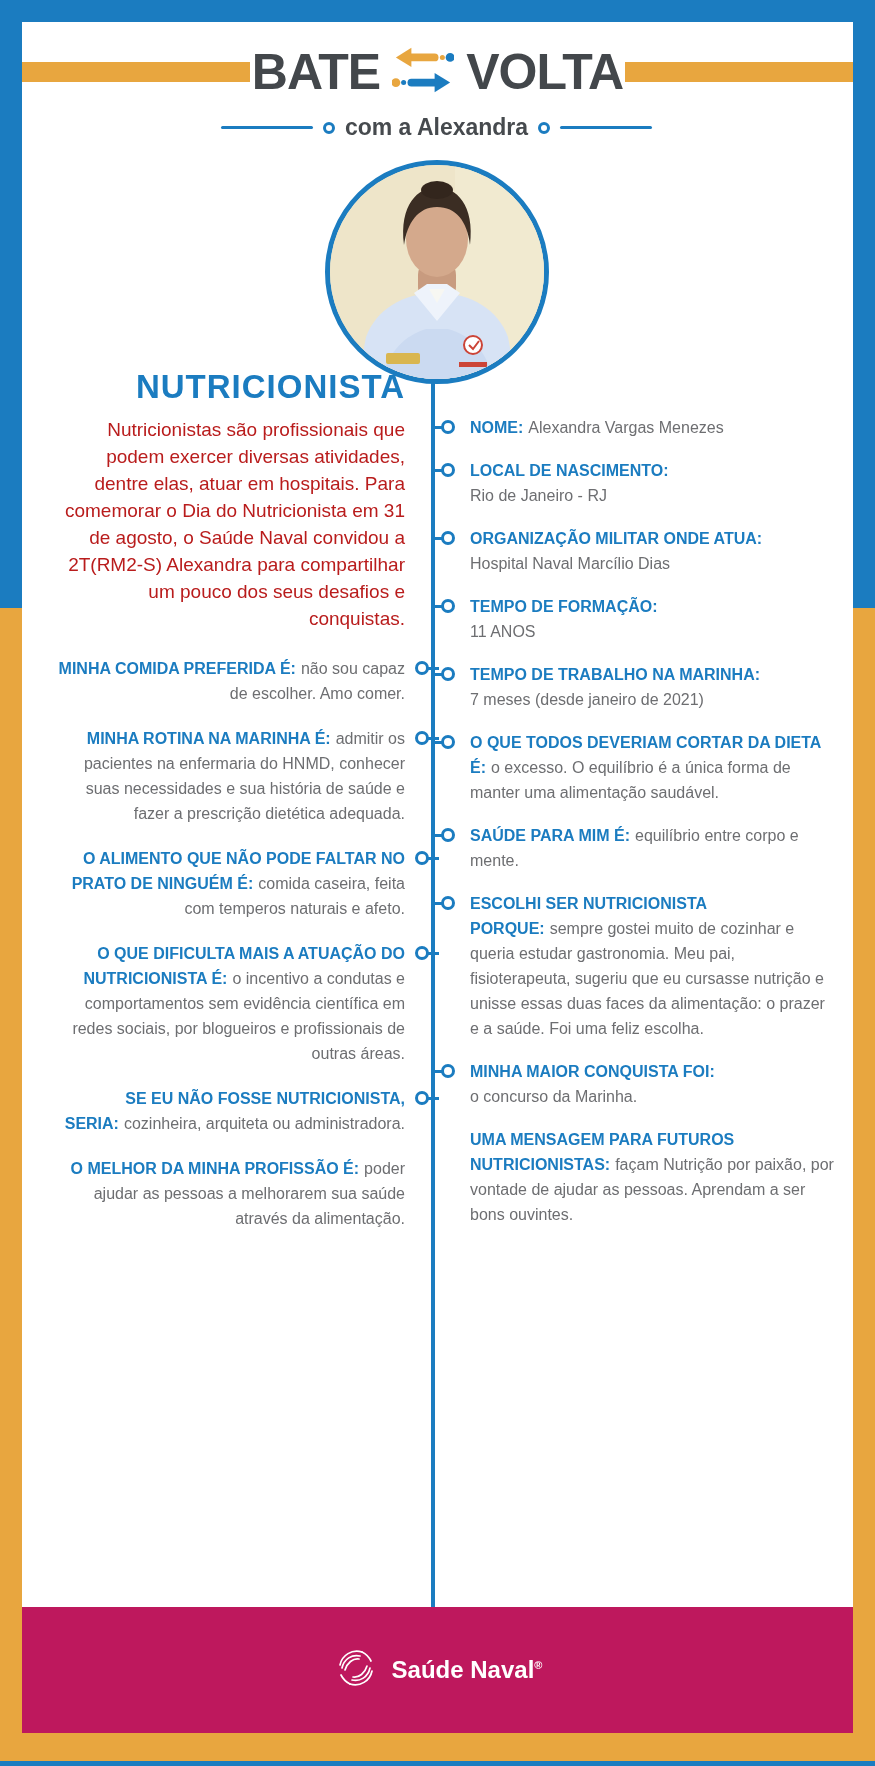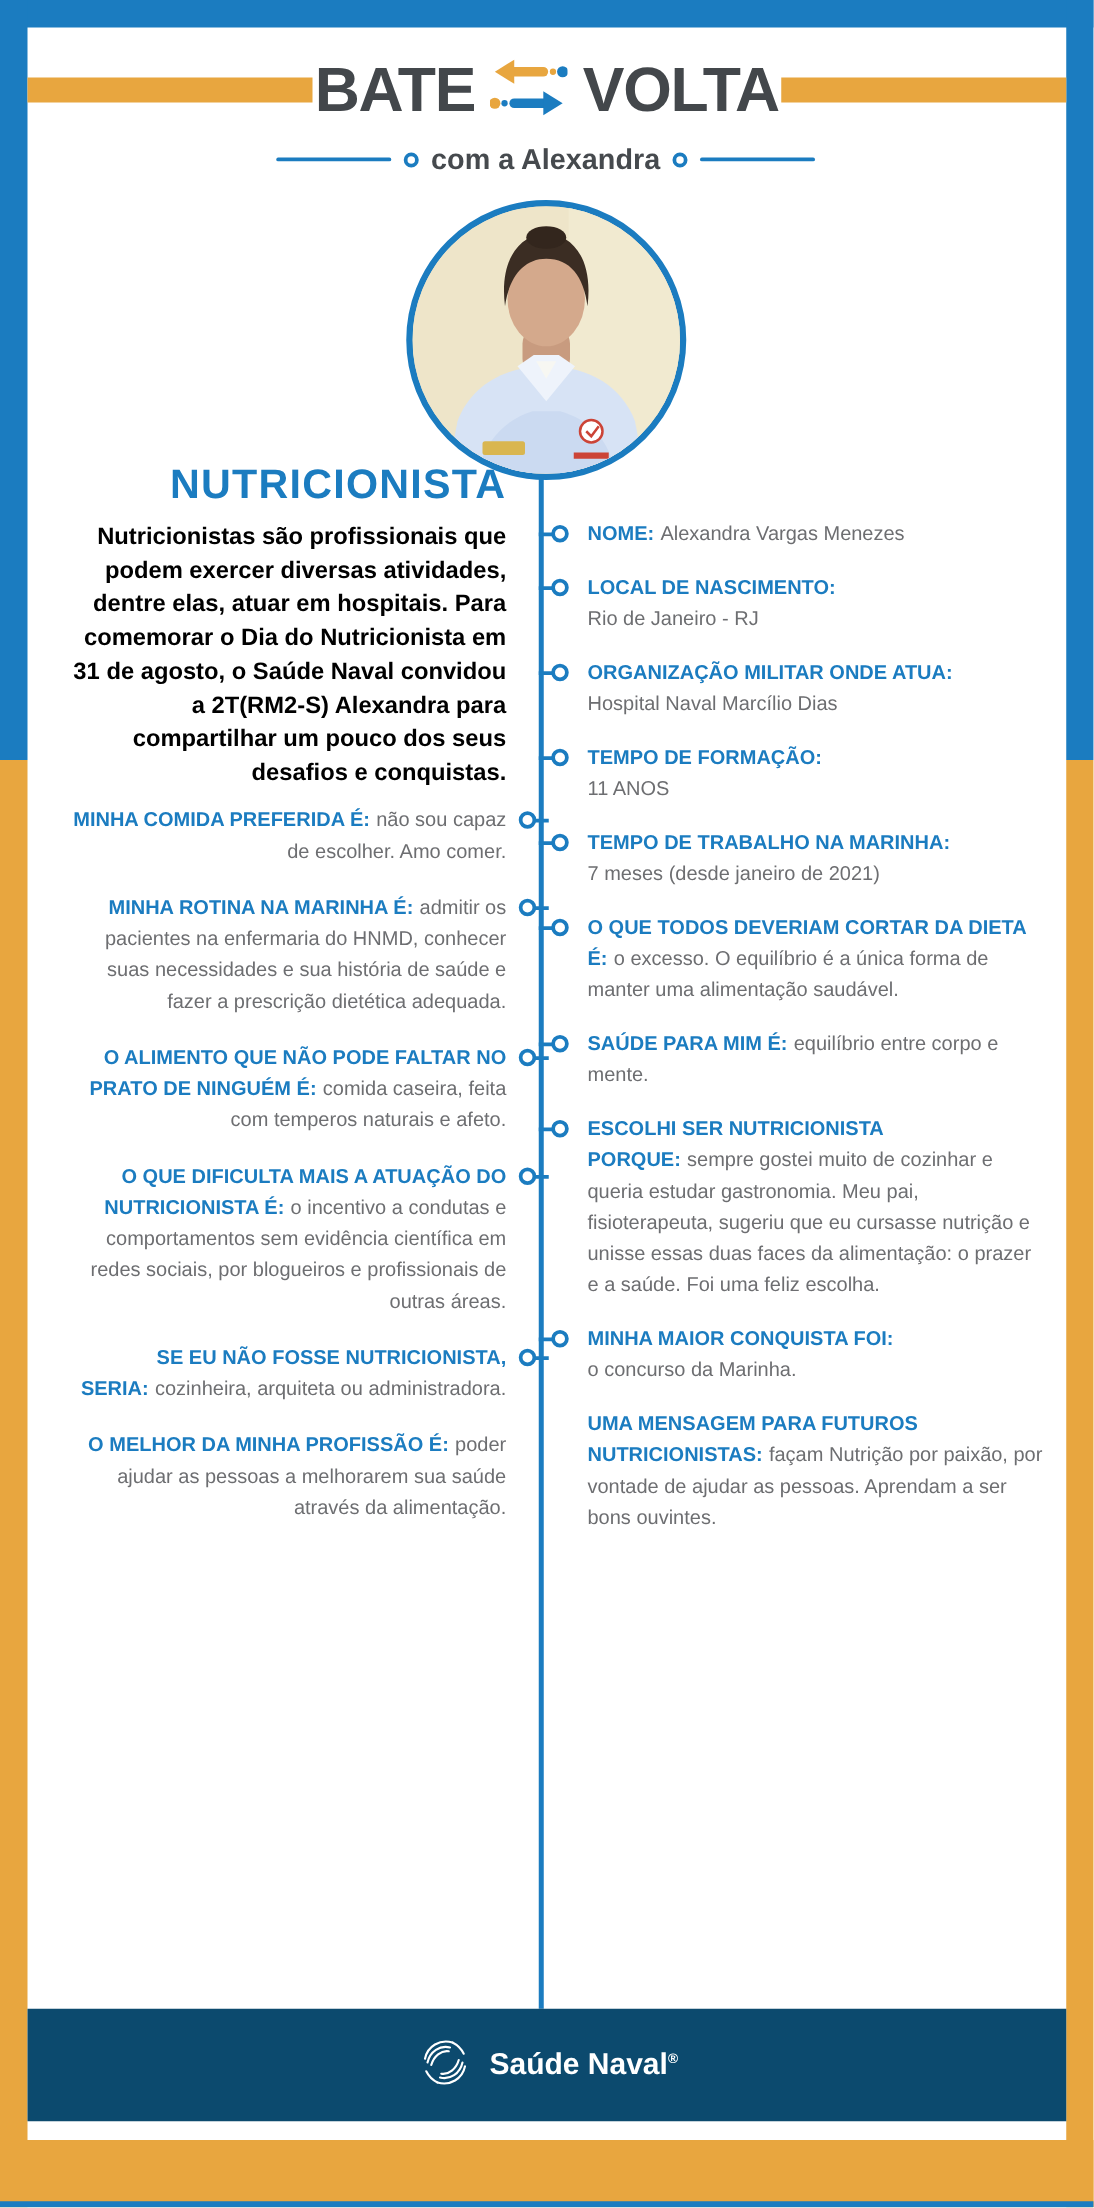--- a/index.html
+++ b/index.html
@@ -30,38 +30,38 @@
          border-radius:50%;overflow:hidden;background:#eee5c9;}
   .photo svg{display:block;}
 
   
   .vline{position:absolute;left:431px;top:382px;width:4px;height:1225px;background:#1b7cc0;}
 
   
   .col-left{position:absolute;left:55px;top:368px;width:350px;text-align:right;}
   .col-right{position:absolute;left:470px;top:415px;width:365px;text-align:left;}
   .intro-heading{margin:0 0 10px 0;font-size:33px;font-weight:bold;color:#1b7cc0;letter-spacing:1px;}
-  .intro-text{margin:0 0 12px 0;font-size:19px;line-height:27px;color:#000000;font-weight:bold;}
+  .intro-text{margin:0 0 24px 0;font-size:19px;line-height:27px;color:#b91c1c;}
 
   .item{position:relative;font-size:16px;line-height:25px;}
   .col-left .item{margin-bottom:20px;}
   .col-right .item{margin-bottom:18px;}
   .qa-label{font-weight:bold;color:#1b7cc0;margin-right:5px;}
   .qa-text{color:#6d6e71;}
   .qa-text.block{display:block;margin-right:0;}
 
   .conn-ring{position:absolute;width:8px;height:8px;border:3px solid #1b7cc0;border-radius:50%;background:#fff;top:5px;}
   .conn-line{position:absolute;height:3px;background:#1b7cc0;top:11px;}
   .item.r .conn-ring{left:-29px;}
   .item.r .conn-line{left:-39px;width:11px;}
   .item.l .conn-ring{right:-24px;}
   .item.l .conn-line{right:-34px;width:11px;}
 
   
-  .footer{position:absolute;left:22px;top:1607px;width:831px;height:90px;background:#0c4a6e;
+  .footer{position:absolute;left:22px;top:1607px;width:831px;height:126px;background:#be185d;
           display:flex;align-items:center;justify-content:center;gap:13px;}
   .footer-brand{color:#ffffff;font-size:24px;font-weight:bold;}
   .footer-brand sup{font-size:11px;}
 </style>
 </head>
 <body>
 
 <div class="canvas">
 
   <div class="frame-top"></div>

